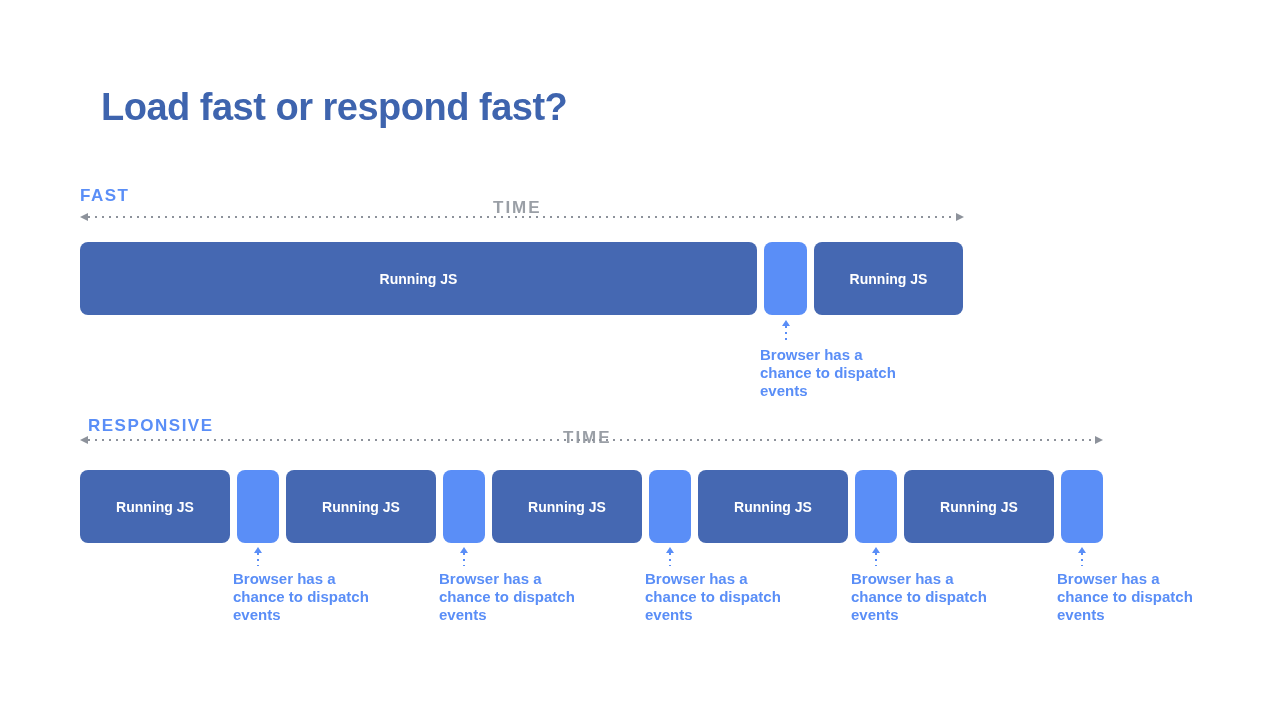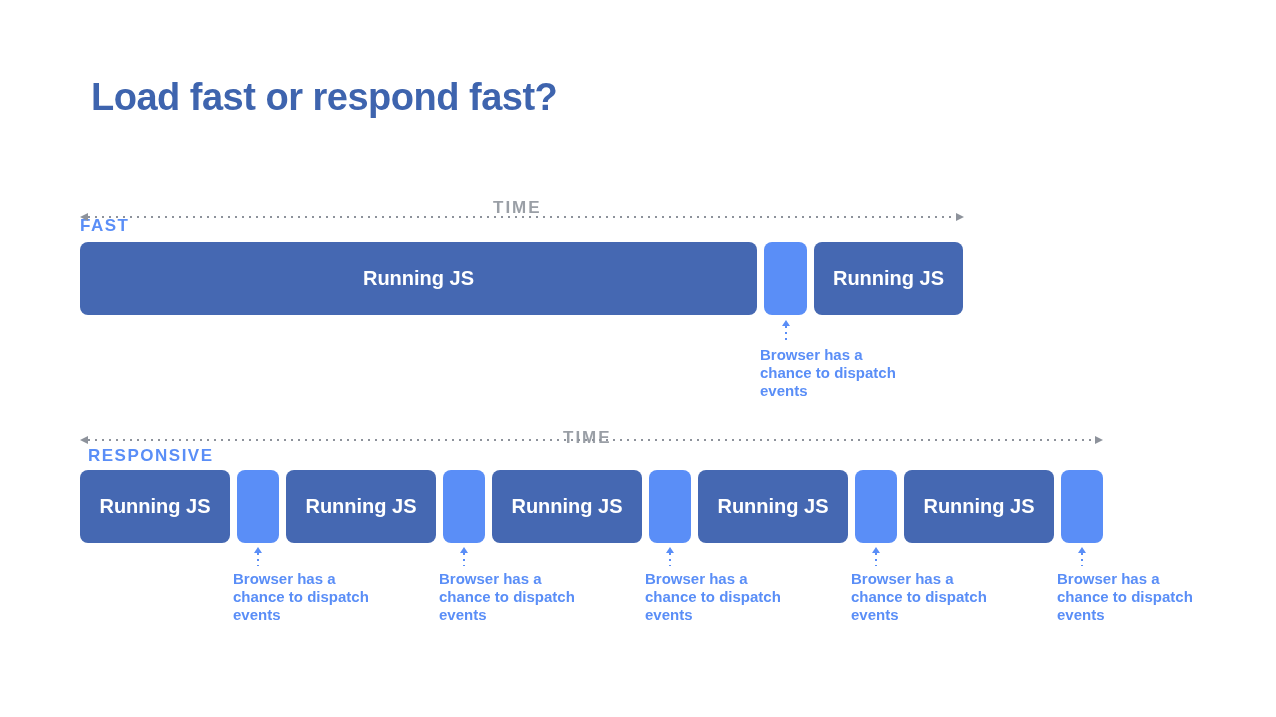--- a/index.html
+++ b/index.html
@@ -5,31 +5,30 @@
   html,body{margin:0;padding:0;background:#fff;}
   .slide{
     position:relative;
     width:1276px;height:717px;
     background:var(--background,#fff);
     overflow:hidden;
     font-family:"Liberation Sans",sans-serif;
   }
   .slide-title{
     position:absolute;left:85px;top:70px;
-    margin:6px;
+    margin:16px;
     font-size:38px;font-weight:bold;
     color:var(--title);
     letter-spacing:-0.5px;
   }
   .timeline{position:absolute;left:0;top:0;width:100%;height:100%;pointer-events:none;}
   .tl-label{
     position:absolute;
     font-size:17px;font-weight:bold;letter-spacing:1.5px;
     color:var(--timeline-label);
-    margin-top:30px;
   }
   .time-label{
     position:absolute;
     font-size:17px;font-weight:bold;letter-spacing:2px;
     color:var(--time-label);
     margin-top:12px;
   }
   .axis{position:absolute;height:10px;display:flex;align-items:center;}
   .axis-line{
     flex:1;height:2px;
@@ -41,21 +40,21 @@
     border-right:8px solid var(--axis);
   }
   .axis-head-right{
     width:0;height:0;
     border-top:4px solid transparent;border-bottom:4px solid transparent;
     border-left:8px solid var(--axis);
   }
   .block{position:absolute;border-radius:8px;}
   .js-block{
     background:var(--js-block);
-    color:#ffffff;font-size:20px;font-weight:bold;
+    color:#ffffff;font-size:14px;font-weight:bold;
     display:flex;align-items:center;justify-content:center;
     text-align:center;
   }
   .gap-block{background:var(--gap-block);}
   .v-arrow{
     position:absolute;width:10px;
     display:flex;flex-direction:column;align-items:center;
   }
   .v-arrow-head{
     width:0;height:0;

